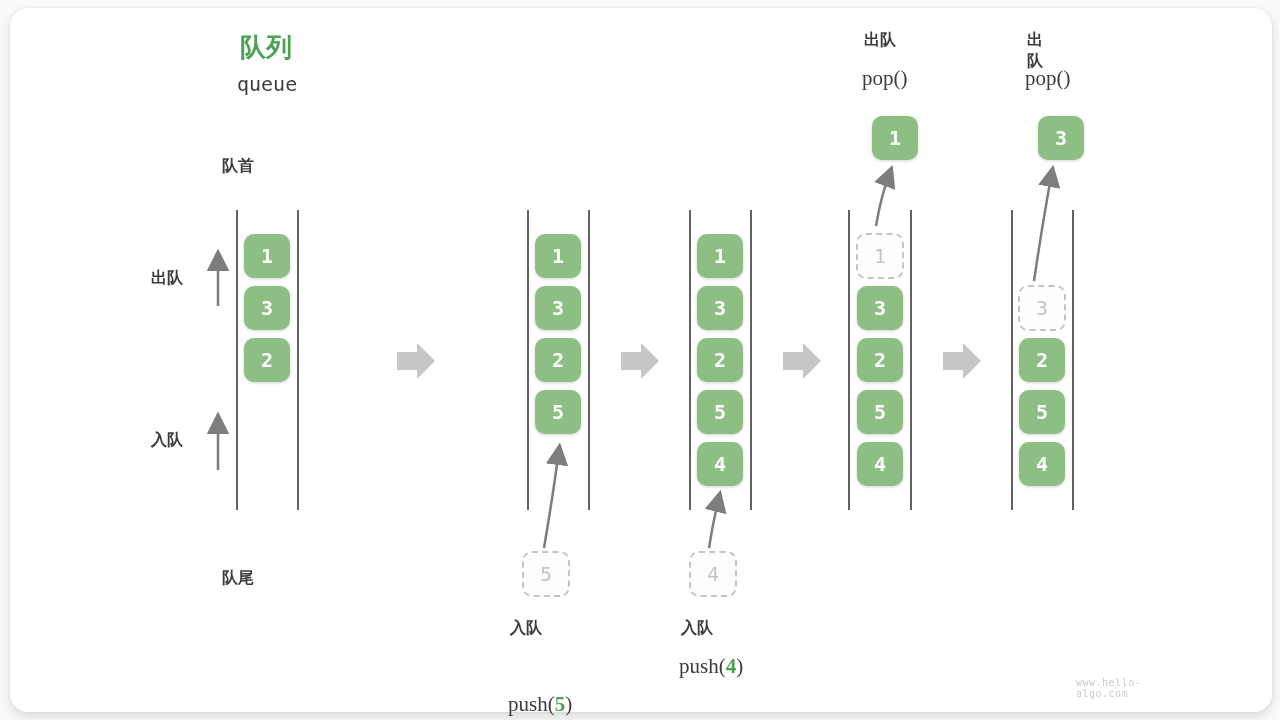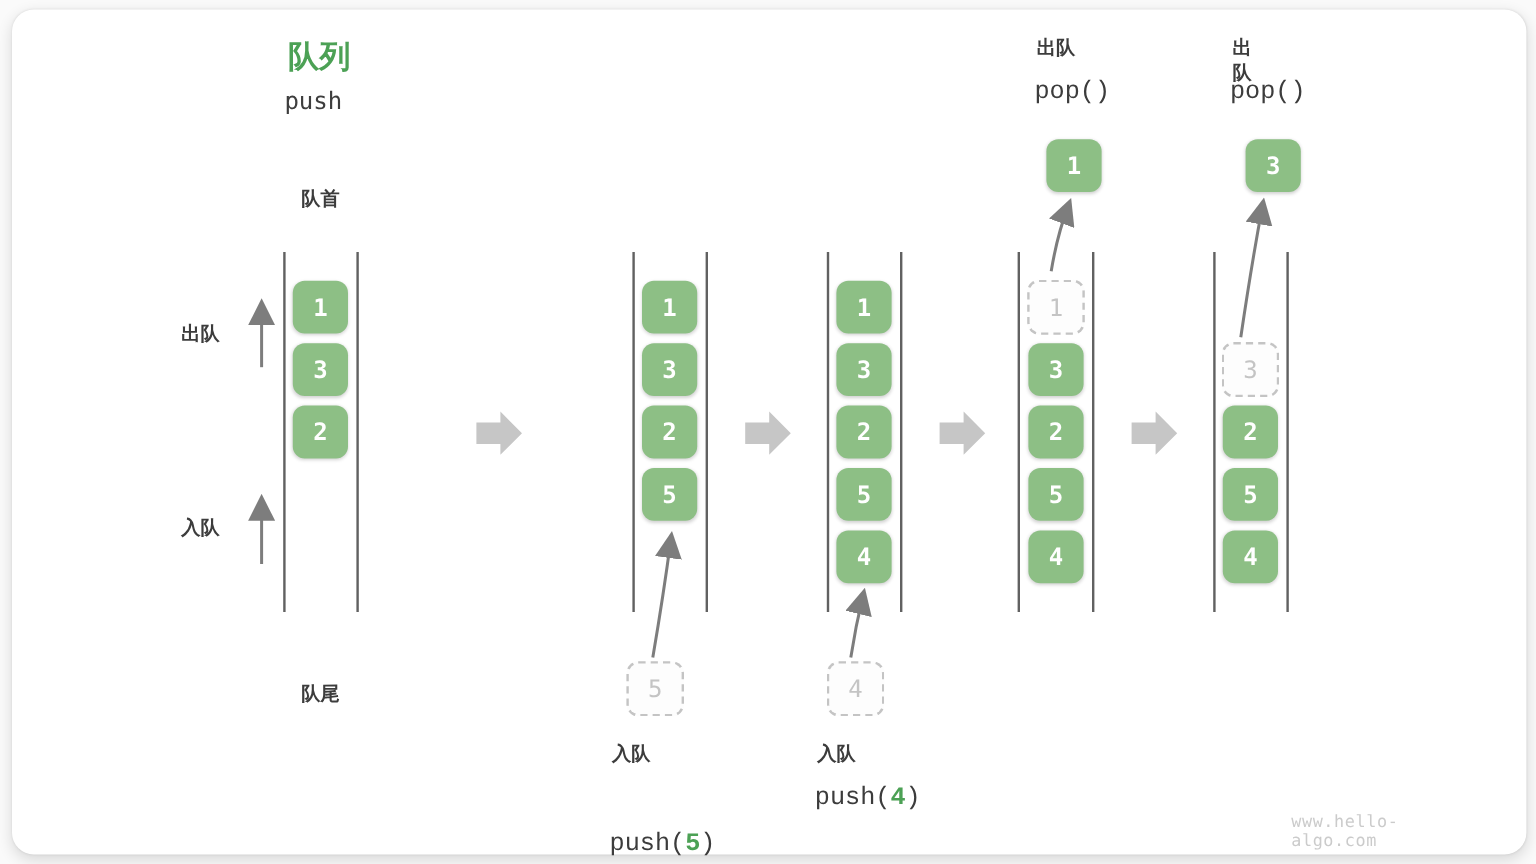--- a/index.html
+++ b/index.html
@@ -10,21 +10,21 @@
   .card { position:absolute; left:10px; top:8px; width:1262px; height:704px;
           background:#ffffff; border-radius:18px;
           box-shadow:0 4px 12px rgba(0,0,0,0.14), 0 0 2px rgba(0,0,0,0.08); }
 
   .abs { position:absolute; }
 
   .title-zh { font-size:26px; font-weight:bold; color:var(--title-green,#4ca155); }
   .title-en { font-size:20px; font-family:"DejaVu Sans Mono", monospace; color:#3d3d3d; }
 
   .zh-label { font-size:16px; font-weight:bold; color:#3c3c3c; }
-  .code     { font-size:21px; font-family:Liberation Mono, monospace; color:#3c3c3c;text-align:right; }
+  .code     { font-size:21px; font-family:Liberation Serif, serif; color:#3c3c3c;text-align:right; }
   .code .arg { color:var(--arg-green,#4ca155); font-weight:bold; }
 
   .wall { position:absolute; width:2px; height:300px; top:210px;
           background:var(--line-gray,#616161); }
 
   .cell { position:absolute; width:46px; height:44px; border-radius:10px;
           background:var(--green,#8dbf85); color:#ffffff;
           font-family:"DejaVu Sans Mono", monospace; font-weight:bold; font-size:20px;
           display:flex; align-items:center; justify-content:center;
           box-shadow:0 1px 3px rgba(0,0,0,0.18); }
@@ -34,32 +34,32 @@
            color:var(--ghost-gray,#c4c4c4);
            font-family:"DejaVu Sans Mono", monospace; font-size:20px;
            display:flex; align-items:center; justify-content:center; }
 
   svg#arrows { position:absolute; inset:0; pointer-events:none; }
   .curve   { fill:none; stroke:var(--arrow-gray,#828282); stroke-width:2.5; }
   .straight{ fill:none; stroke:var(--arrow-gray,#767676); stroke-width:2.5; }
   .block-arrow { fill:var(--block-gray,#c6c6c6); }
   #ah path { fill:var(--arrow-gray,#7d7d7d); }
 
-  .watermark { font-family:"DejaVu Sans Mono", monospace; font-size:14px;
+  .watermark { font-family:"DejaVu Sans Mono", monospace; font-size:10px;
                color:var(--watermark-gray,#cbcbcb); letter-spacing:0.5px; }
-  .center { text-align:center; }
+  .center { text-align:left; }
 </style>
 </head>
 <body>
 
 <div id="canvas">
   <div class="card"></div>
 
   <div class="abs title-zh" style="left:240px; top:30px">队列</div>
-  <div class="abs title-en" style="left:237px; top:72px">push</div>
+  <div class="abs title-en" style="left:237px; top:72px">queue</div>
 
   <div class="abs zh-label center" style="left:222px; top:156px; width:90px">队首</div>
   <div class="abs zh-label center" style="left:222px; top:568px; width:90px">队尾</div>
 
   <div class="abs zh-label" style="left:151px; top:268px">出队</div>
   <div class="abs zh-label" style="left:151px; top:430px">入队</div>
 
   <svg id="arrows" width="1280" height="720">
     <defs>
       <marker id="ah" markerWidth="9" markerHeight="9" refX="6" refY="4.5" orient="auto">

